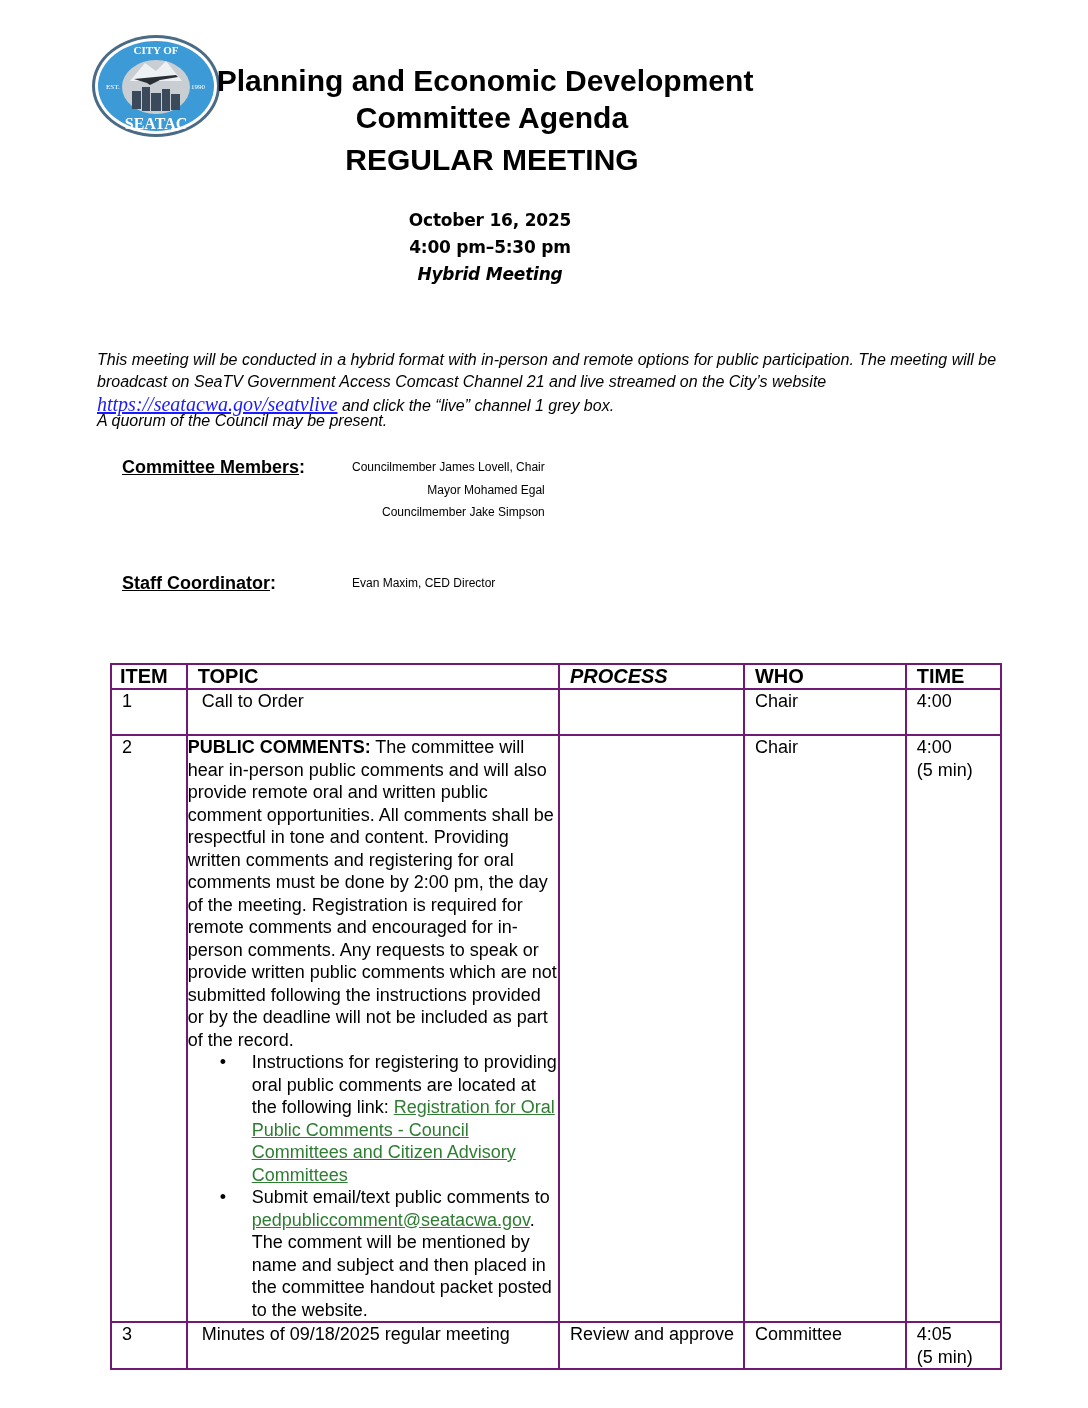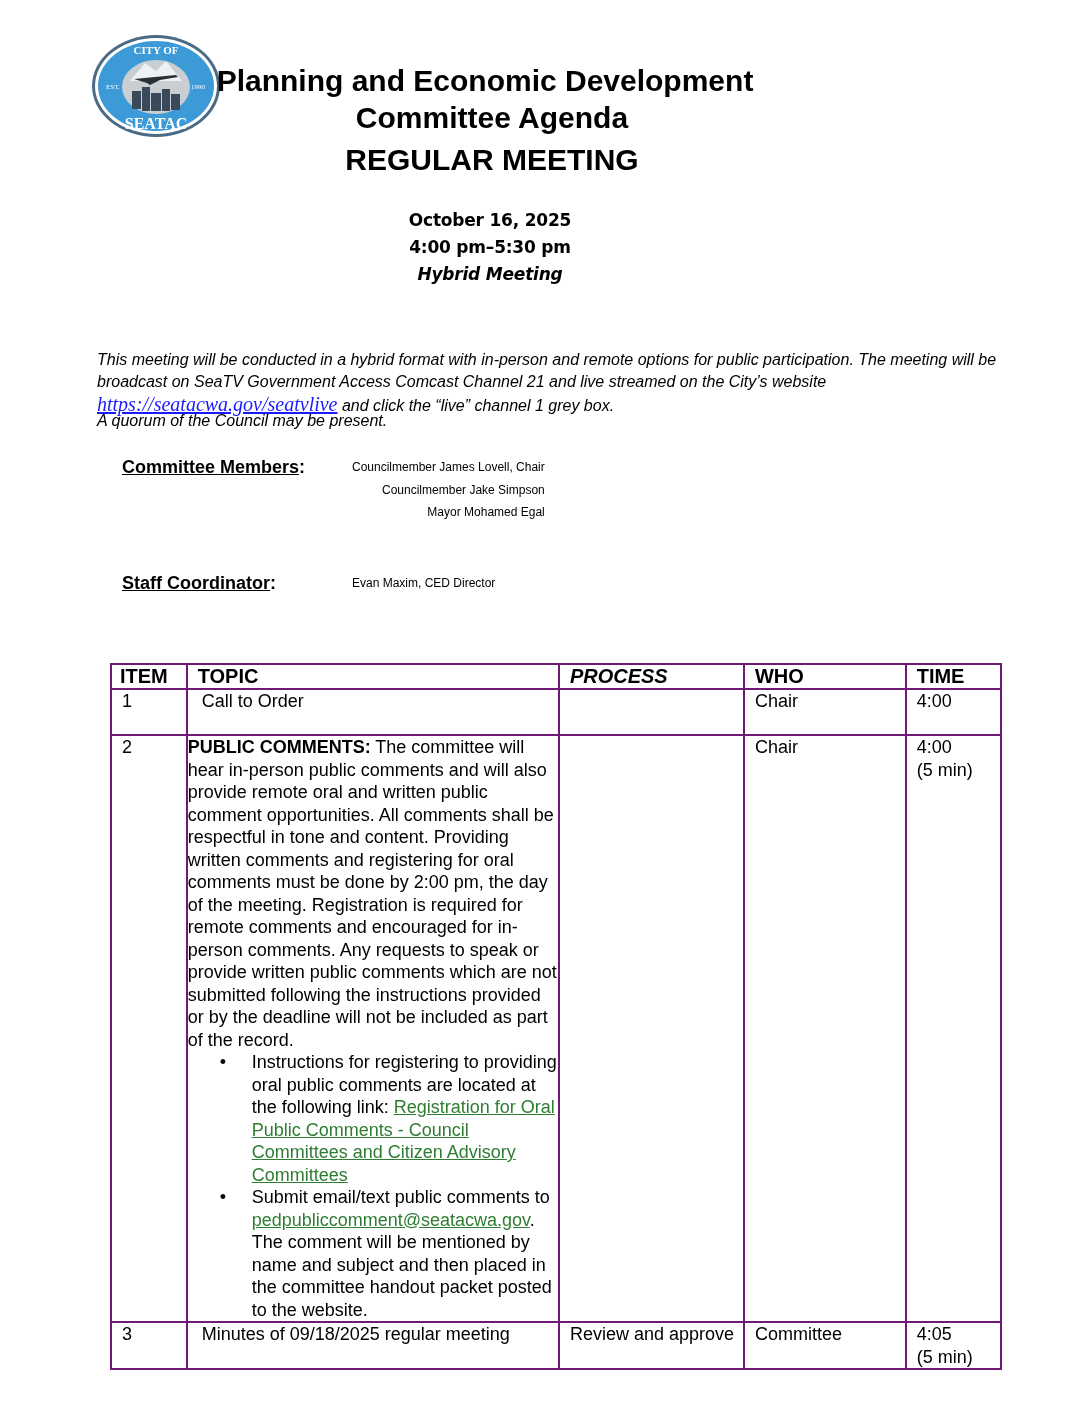--- a/index.html
+++ b/index.html
@@ -74,22 +74,22 @@
 <div class="abs intro">
   <span>This meeting will be conducted in a hybrid format with in-person and remote options for public participation. The meeting will be broadcast on SeaTV Government Access Comcast Channel 21 and live streamed on the City’s website </span><a>https://seatacwa.gov/seatvlive</a><span> and click the “live” channel 1 grey box.</span>
 </div>
 <div class="abs quorum">A quorum of the Council may be present.</div>
 
 <div class="abs" style="left:122px;top:457px;">
   <span class="lbl">Committee Members</span><span class="lbl colon" style="text-decoration:none">:</span>
 </div>
 <div class="abs val" style="left:352px;top:456px;">
   <div>Councilmember James Lovell, Chair</div>
+  <div>Mayor Mohamed Egal</div>
   <div>Councilmember Jake Simpson</div>
-  <div>Mayor Mohamed Egal</div>
 </div>
 
 <div class="abs" style="left:122px;top:573px;">
   <span class="lbl">Staff Coordinator</span><span class="lbl colon" style="text-decoration:none">:</span>
 </div>
 <div class="abs val" style="left:352px;top:572px;">Evan Maxim, CED Director</div>
 
 <table class="agenda">
   <thead>
     <tr>

